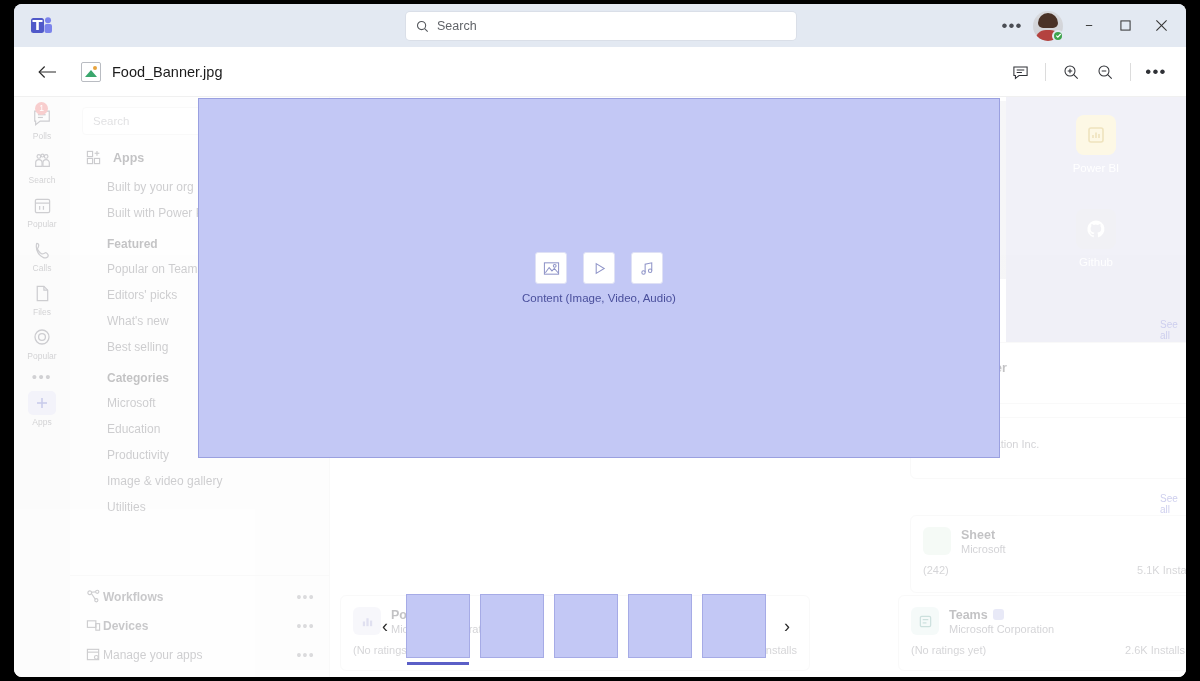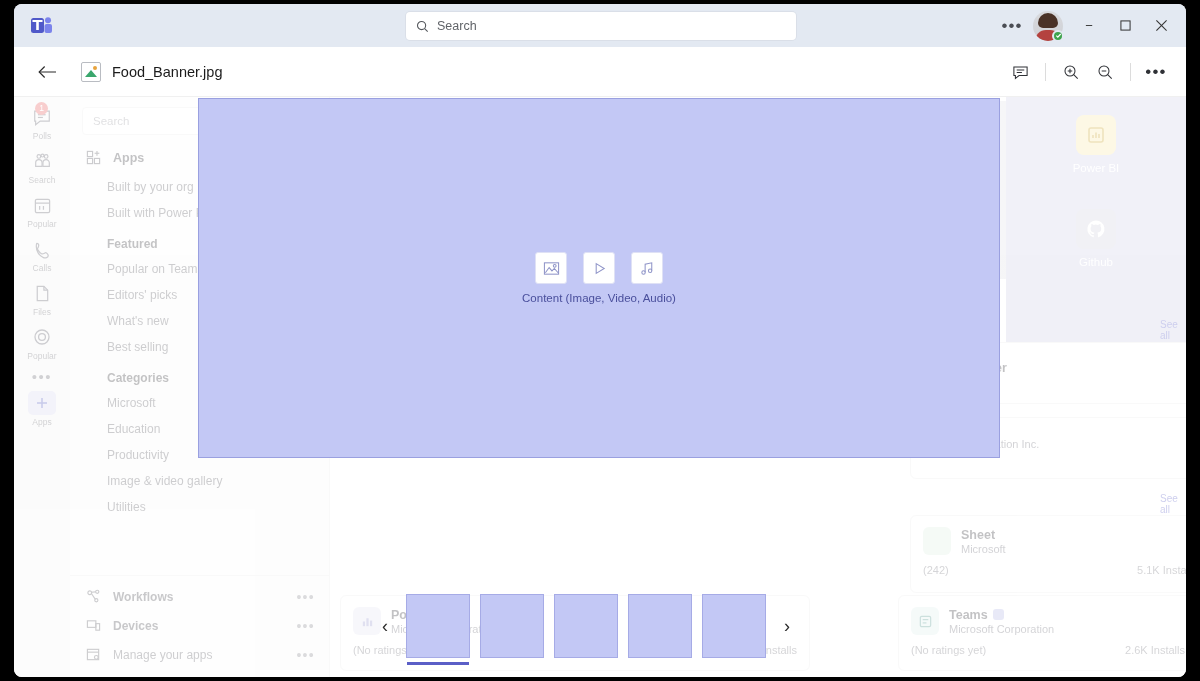--- a/index.html
+++ b/index.html
@@ -165,21 +165,21 @@
   .lp-head .ic { width: 18px; display:flex; align-items:center; justify-content:center; color:#55555c; }
   .lp-item {
     padding: 6px 14px 6px 37px; font-size: 12px; color: #5c5c63;
   }
   .lp-group {
     padding: 11px 14px 5px 37px; font-size: 12px; font-weight: bold; color: #3b3b40;
   }
   .lp-divider { height: 1px; background: #ececec; margin: 6px 0; }
   .lp-bottom { position: absolute; left: 0; right: 0; bottom: 8px; }
   .lp-brow {
-    display: flex; align-items: center; gap: 11px;
+    display: flex; align-items: center; gap: 1px;
     padding: 7px 14px; font-size: 12px; color: #4a4a51;
   }
   .lp-brow .ic { width: 18px; display:flex; align-items:center; justify-content:center; color:#5a5a61; }
   .lp-brow .lbl { flex: 1; font-weight: bold; }
   .lp-brow .lbl.reg { font-weight: normal; color: #5c5c63; }
   .lp-brow .dots { color: #8a8a90; font-size: 14px; letter-spacing: 1.3px; line-height: 0; }
 
   .content-bg { position: absolute; left: 316px; right: 0; top: 0; bottom: 0; background: #fff; }
   .banner {
     position: absolute; left: 330px; right: 0; top: 4px; height: 178px;

